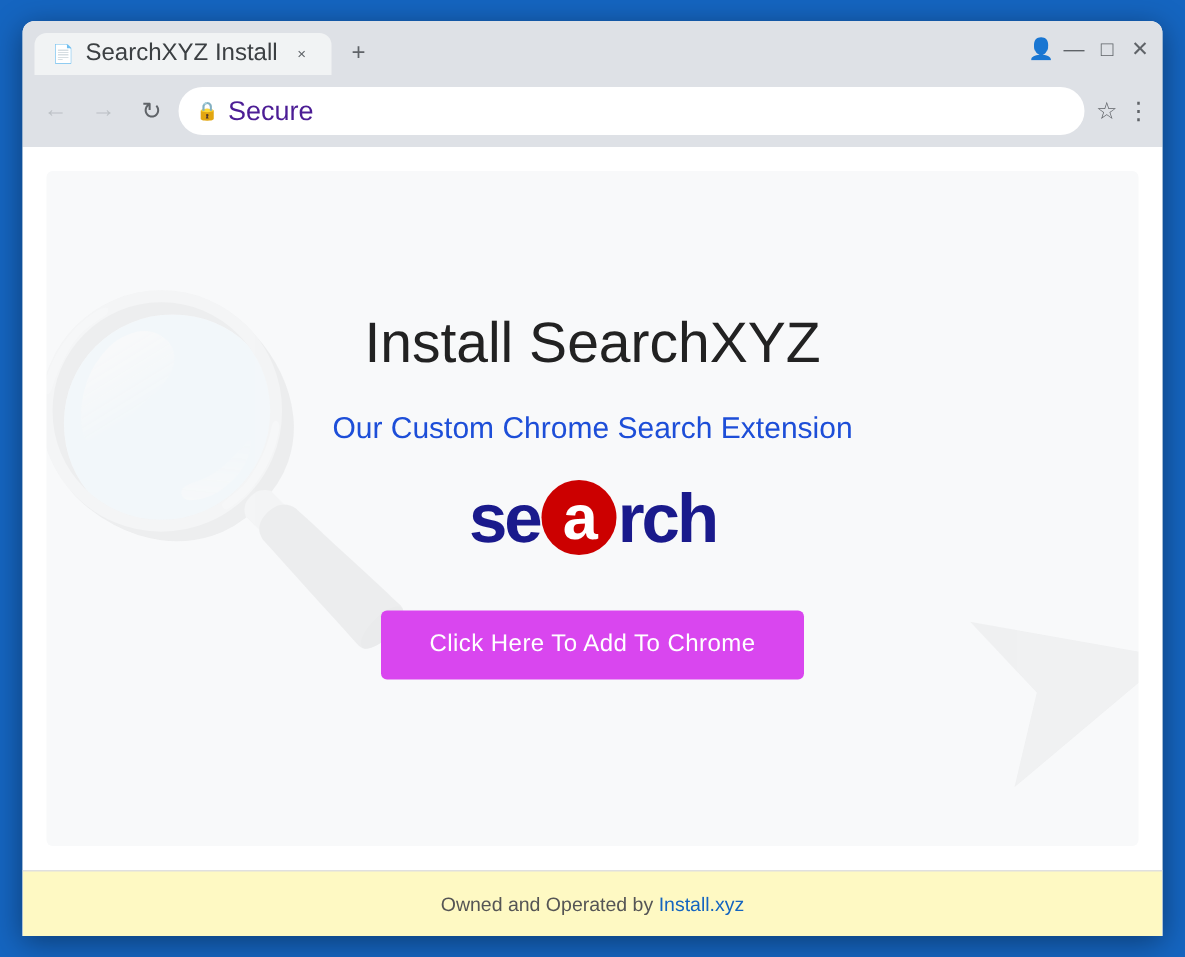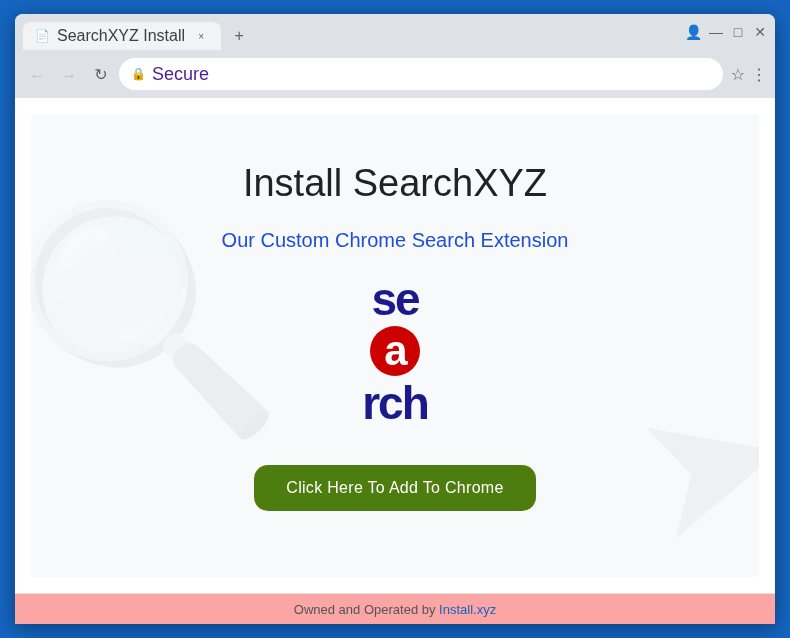--- a/index.html
+++ b/index.html
@@ -263,43 +263,42 @@
 
     
     .search-logo {
       display: flex;
       align-items: center;
       font-size: 46px;
       font-weight: bold;
       color: #1a1a8c;
       margin-bottom: 35px;
       letter-spacing: -2px;
-      flex-direction: column;
     }
 
     .search-logo-circle {
       display: inline-flex;
       align-items: center;
       justify-content: center;
       width: 50px;
       height: 50px;
       background: #cc0000;
       border-radius: 50%;
       color: white;
       font-size: 42px;
       font-weight: bold;
       margin: 0 1px;
     }
 
     .add-to-chrome-btn {
-      background: #4d7c0f;
+      background: #d946ef;
       color: white;
       border: none;
       padding: 14px 32px;
-      border-radius: 14px;
+      border-radius: 4px;
       font-size: 16px;
       font-weight: 500;
       cursor: pointer;
       margin-bottom: 18px;
       letter-spacing: 0.3px;
     }
 
     .disclaimer {
       font-size: 13px;
       color: #555;
@@ -308,22 +307,22 @@
       text-align: center;
     }
 
     .disclaimer a {
       color: #1565C0;
       text-decoration: none;
     }
 
     
     .page-footer {
-      background: #fca5a5;
-      height: 31px;
+      background: #fef9c3;
+      height: 44px;
       display: flex;
       align-items: center;
       justify-content: center;
       font-size: 13px;
       color: #555;
       border-top: 1px solid #e0e0e0;
     }
 
     .page-footer a {
       color: #1565C0;

